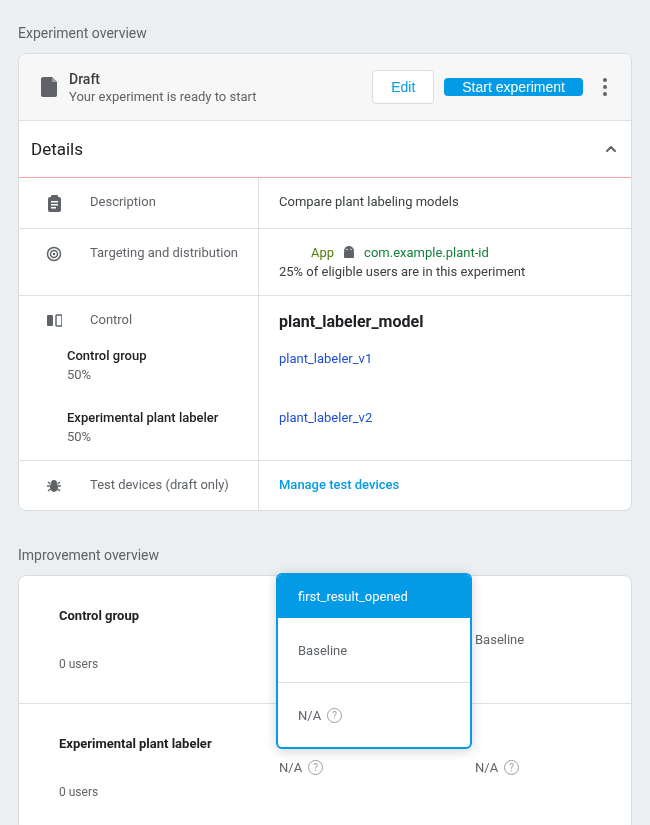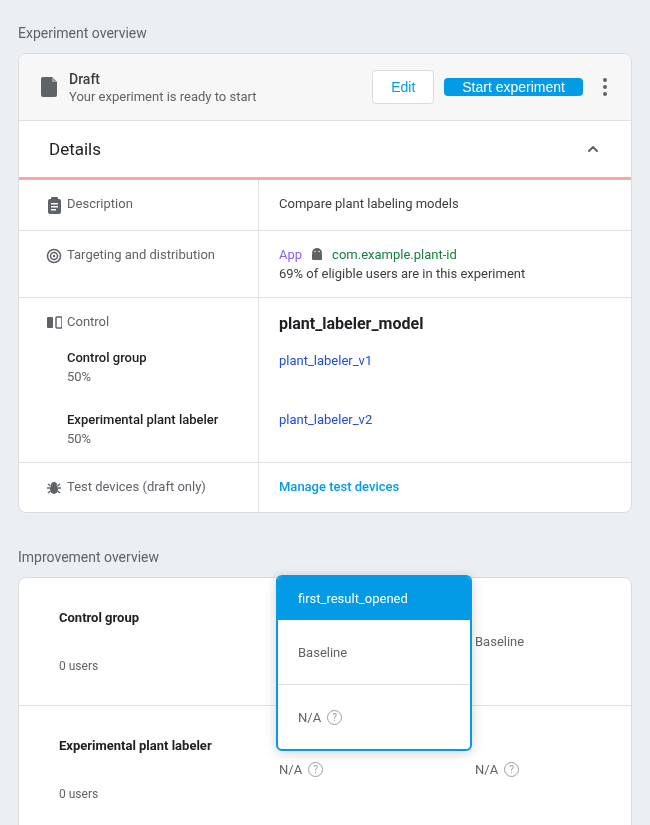--- a/index.html
+++ b/index.html
@@ -78,22 +78,22 @@
       cursor: pointer;
     }
     .more-icon span {
       width: 4px; height: 4px; background: #5f6368; border-radius: 50%;
     }
     
     .details-head {
       display: flex;
       align-items: center;
       justify-content: space-between;
-      padding: 18px 30px;
-      border-bottom: 3px solid #fca5a5;
+      padding: 18px 12px;
+      border-bottom: 1px solid #fca5a5;
     }
     .details-head-title {
       font-size: 17px;
       color: #202124;
       font-weight: 400;
     }
     .chevron {
       color: #5f6368;
     }
     
@@ -104,29 +104,29 @@
     .row:last-child { border-bottom: none; }
     .row-left {
       width: 240px;
       padding: 16px 14px 16px 22px;
       border-right: 1px solid #e0e0e0;
       color: #5f6368;
       font-size: 13px;
       display: flex;
     }
     .row-left .ic { width: 26px; flex-shrink: 0; display:flex; justify-content:center; padding-top:1px; }
-    .row-left .lbl { flex: 1; }
+    .row-left .lbl { flex: 1; margin-left: 23px; }
     .row-right {
       flex: 1;
       padding: 16px 20px;
       font-size: 13px;
       color: #3c4043;
     }
     .app-line { display:flex; align-items:center; gap:8px; margin-bottom:4px;}
-    .app-line .applabel { color:#8b5cf6; }
+    .app-line .applabel { color:#4d7c0f;margin-left:32px; }
     .app-id { color:#15803d; }
     .variant-name { font-weight: 500; color:#202124; margin-bottom:4px; }
     .variant-pct { color:#5f6368; }
     .variant-block { margin-top: 20px; }
     .param-title { font-weight: 700; font-size: 16px; color:#202124; margin-bottom: 20px;}
     .param-val { color:#1d4ed8; margin-bottom: 44px; }
     .param-val:last-child { margin-bottom: 0; }
     .manage-link { color:#039be5; font-weight:500; cursor:pointer; }
     
     .improve-card {
@@ -246,21 +246,21 @@
         <span>
           <svg width="14" height="14" viewBox="0 0 14 14">
               <rect x="2" y="5" width="10" height="7" rx="1" fill="#5f6368"></rect>
               <path d="M2 5a5 5 0 0 1 10 0z" fill="#5f6368"></path>
               <circle cx="5" cy="3.5" r="0.7" fill="#fff"></circle>
               <circle cx="9" cy="3.5" r="0.7" fill="#fff"></circle>
             </svg>
         </span>
         <span class="app-id">com.example.plant-id</span>
       </div>
-      <div>69% of eligible users are in this experiment</div>
+      <div>25% of eligible users are in this experiment</div>
     </div>
   </div>
 
   <div class="row">
     <div class="row-left" style="align-items:flex-start; flex-direction:column;">
       <div style="display:flex; width:100%;">
         <div class="ic">
           <svg width="15" height="15" viewBox="0 0 15 15">
               <rect x="0" y="2" width="6" height="11" rx="1" fill="#5f6368"></rect>
               <rect x="9" y="2" width="6" height="11" rx="1" fill="none" stroke="#5f6368" stroke-width="1.5"></rect>

